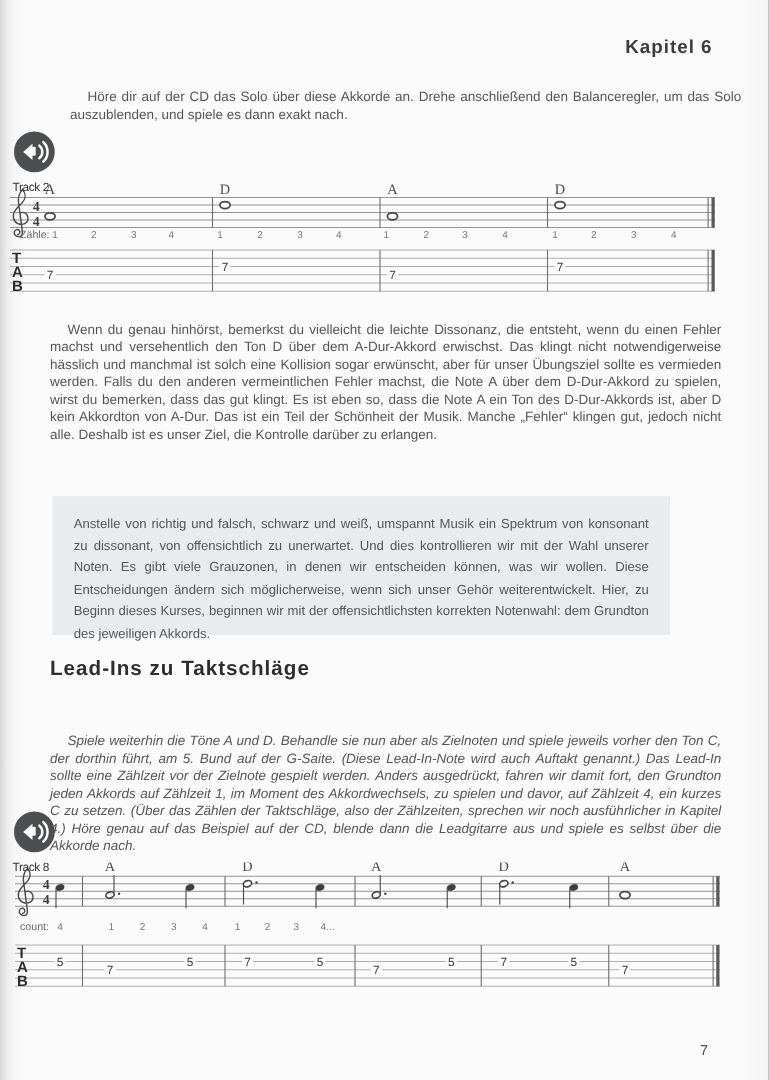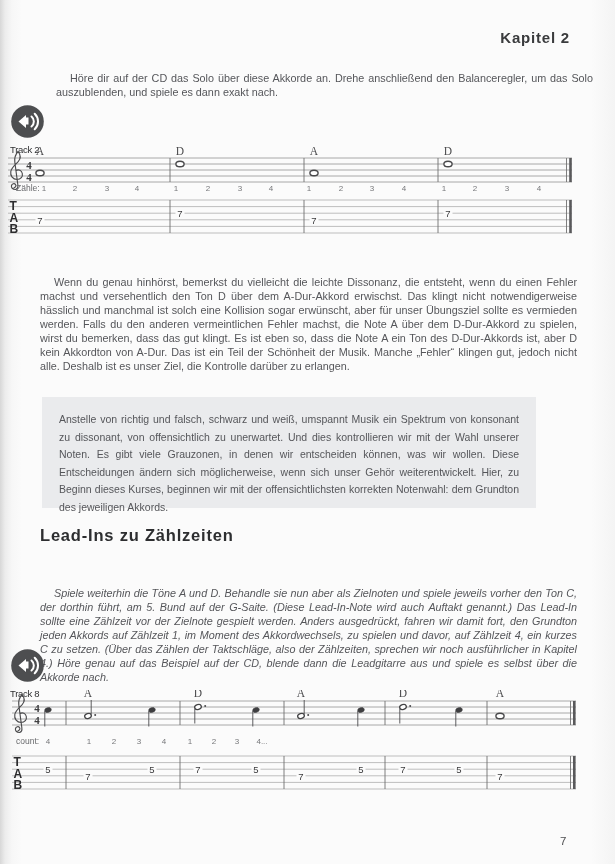--- a/index.html
+++ b/index.html
@@ -10,21 +10,21 @@
   }
   .chapter-title{
     position:absolute;top:29px;left:0;right:45px;text-align:right;
     font-size:15px;font-weight:bold;letter-spacing:.8px;color:#3a3b3d;
   }
   .para{
     position:absolute;left:40px;width:537px;font-size:10.8px;line-height:14px;
     text-align:justify;text-indent:14px;color:#55565a;
   }
   .para-intro{top:60px;margin-left:16px;}
-  .para-dissonance{top:264px;}
+  .para-dissonance{top:246px;}
   .para-leadins{top:575px;font-style:italic;}
   .callout{
     position:absolute;left:42px;top:397px;width:494px;height:111px;
     background:#eaebed;box-sizing:border-box;padding:14px 17px 0 17px;
   }
   .callout .inner{
     font-size:10.5px;line-height:17.6px;text-align:justify;color:#55565a;text-indent:0;
   }
   .section-heading{
     position:absolute;left:40px;top:512px;
@@ -56,21 +56,21 @@
   .half{fill:#fff;stroke:#434345;stroke-width:1.3;}
   .qtr{fill:#3e3e40;stroke:#3e3e40;stroke-width:.5;}
   .dot{fill:#48484a;}
   .mask{fill:#fbfbfb;}
 </style>
 </head>
 <body>
 
 <div class="page">
 
-  <div class="chapter-title">Kapitel 2</div>
+  <div class="chapter-title">Kapitel 6</div>
 
   <p class="para para-intro">Höre dir auf der CD das Solo über diese Akkorde an. Drehe anschließend den Balanceregler, um das Solo auszublenden, und spiele es dann exakt nach.</p>
 
   <div class="track-badge badge-t2">
     <svg width="35" height="35" viewBox="0 0 35 35">
       <circle cx="17.5" cy="17.5" r="16.3" fill="#4d4e50"></circle>
       <polygon points="8.5,17.5 16,11 16,24" fill="#fff"></polygon>
       <rect x="15.5" y="13.5" width="3" height="7" fill="#fff"></rect>
       <path d="M21.5 12.5 a6.5 6.5 0 0 1 0 10" stroke="#fff" stroke-width="2" fill="none" stroke-linecap="round"></path>
       <path d="M24.7 9.7 a10.8 10.8 0 0 1 0 15.6" stroke="#fff" stroke-width="2" fill="none" stroke-linecap="round"></path>
@@ -148,21 +148,21 @@
       <text class="tabnum" x="448" y="217">7</text>
     </g>
   </svg>
 
   <p class="para para-dissonance">Wenn du genau hinhörst, bemerkst du vielleicht die leichte Dissonanz, die entsteht, wenn du einen Fehler machst und versehentlich den Ton D über dem A-Dur-Akkord erwischst. Das klingt nicht notwendigerweise hässlich und manchmal ist solch eine Kollision sogar erwünscht, aber für unser Übungsziel sollte es vermieden werden. Falls du den anderen vermeintlichen Fehler machst, die Note A über dem D-Dur-Akkord zu spielen, wirst du bemerken, dass das gut klingt. Es ist eben so, dass die Note A ein Ton des D-Dur-Akkords ist, aber D kein Akkordton von A-Dur. Das ist ein Teil der Schönheit der Musik. Manche „Fehler“ klingen gut, jedoch nicht alle. Deshalb ist es unser Ziel, die Kontrolle darüber zu erlangen.</p>
 
   <div class="callout">
     <div class="inner">Anstelle von richtig und falsch, schwarz und weiß, umspannt Musik ein Spektrum von konsonant zu dissonant, von offensichtlich zu unerwartet. Und dies kontrollieren wir mit der Wahl unserer Noten. Es gibt viele Grauzonen, in denen wir entscheiden können, was wir wollen. Diese Entscheidungen ändern sich möglicherweise, wenn sich unser Gehör weiterentwickelt. Hier, zu Beginn dieses Kurses, beginnen wir mit der offensichtlichsten korrekten Notenwahl: dem Grundton des jeweiligen Akkords.</div>
   </div>
 
-  <h2 class="section-heading">Lead-Ins zu Zählzeiten</h2>
+  <h2 class="section-heading">Lead-Ins zu Taktschläge</h2>
 
   <p class="para para-leadins">Spiele weiterhin die Töne A und D. Behandle sie nun aber als Zielnoten und spiele jeweils vorher den Ton C, der dorthin führt, am 5. Bund auf der G-Saite. (Diese Lead-In-Note wird auch Auftakt genannt.) Das Lead-In sollte eine Zählzeit vor der Zielnote gespielt werden. Anders ausgedrückt, fahren wir damit fort, den Grundton jeden Akkords auf Zählzeit 1, im Moment des Akkordwechsels, zu spielen und davor, auf Zählzeit 4, ein kurzes C zu setzen. (Über das Zählen der Taktschläge, also der Zählzeiten, sprechen wir noch ausführlicher in Kapitel 4.) Höre genau auf das Beispiel auf der CD, blende dann die Leadgitarre aus und spiele es selbst über die Akkorde nach.</p>
 
   <div class="track-badge badge-t3">
     <svg width="35" height="35" viewBox="0 0 35 35">
       <circle cx="17.5" cy="17.5" r="16.3" fill="#4d4e50"></circle>
       <polygon points="8.5,17.5 16,11 16,24" fill="#fff"></polygon>
       <rect x="15.5" y="13.5" width="3" height="7" fill="#fff"></rect>
       <path d="M21.5 12.5 a6.5 6.5 0 0 1 0 10" stroke="#fff" stroke-width="2" fill="none" stroke-linecap="round"></path>
       <path d="M24.7 9.7 a10.8 10.8 0 0 1 0 15.6" stroke="#fff" stroke-width="2" fill="none" stroke-linecap="round"></path>

